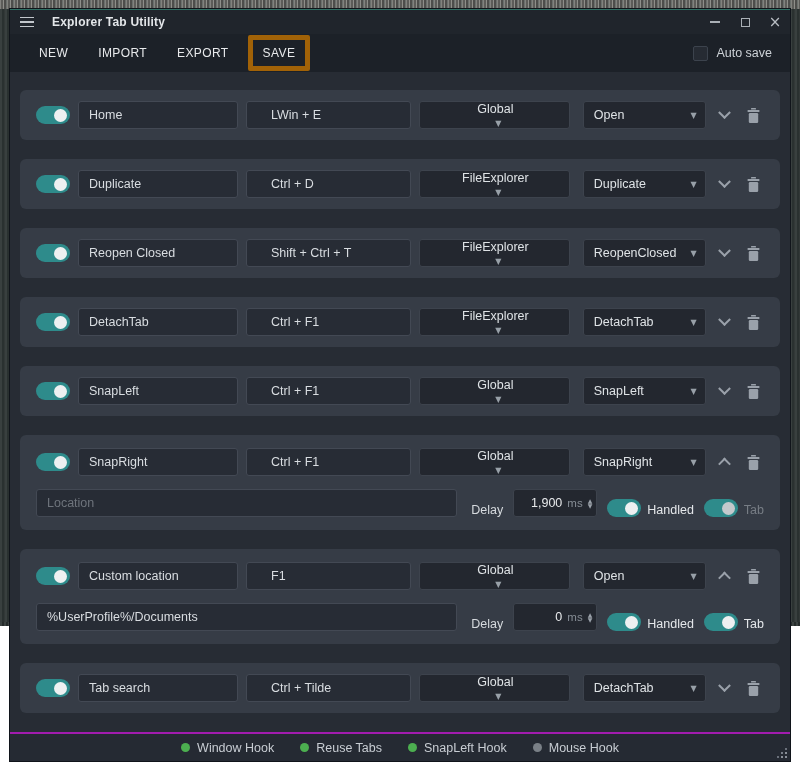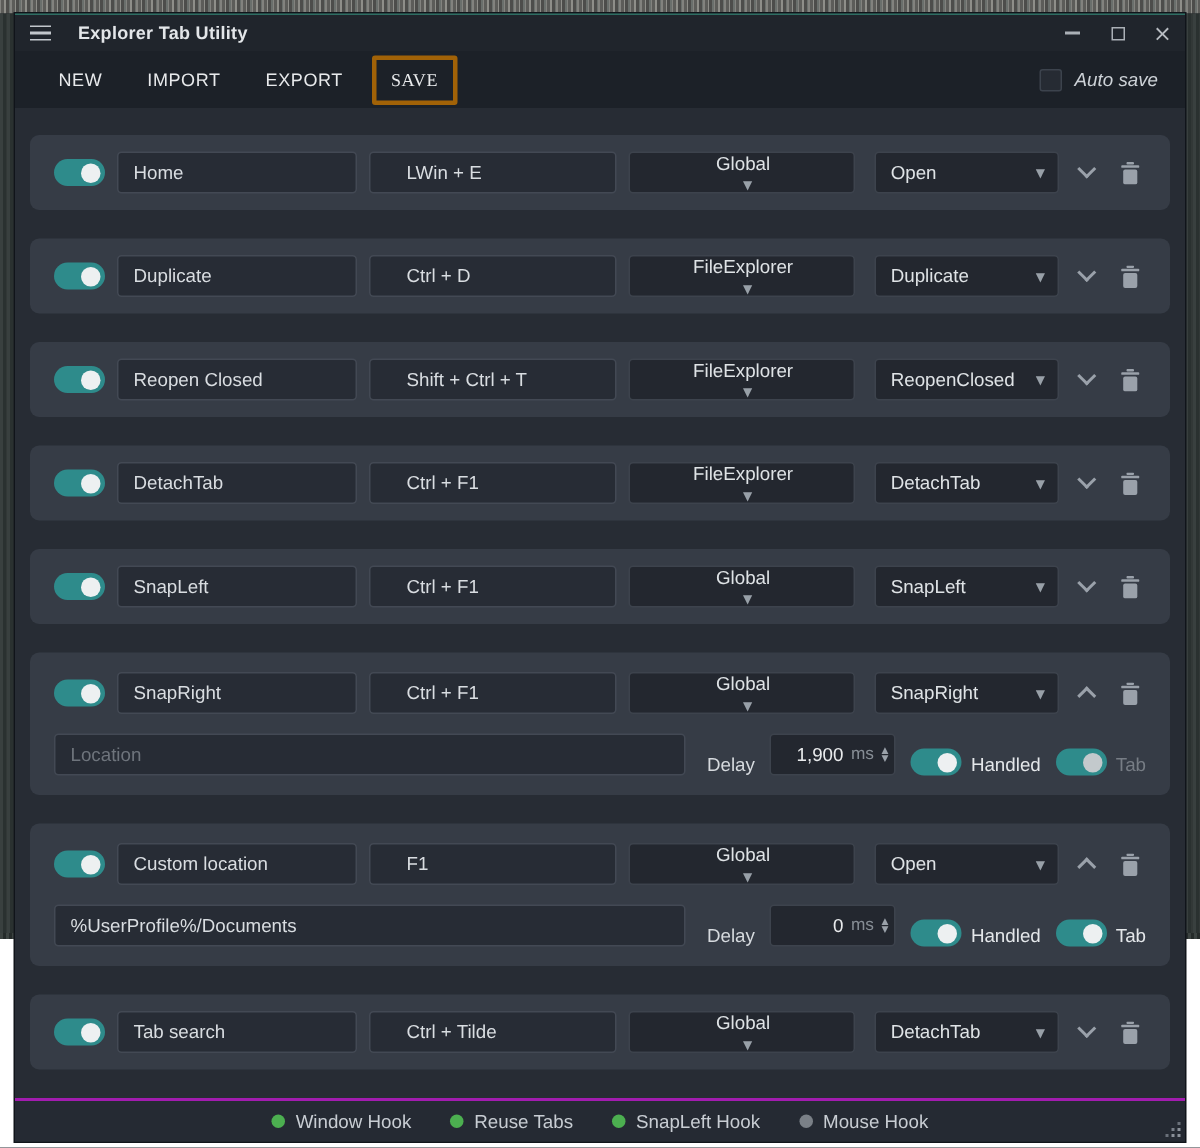--- a/index.html
+++ b/index.html
@@ -31,22 +31,22 @@
   .wc { width:30px; height:100%; display:flex; align-items:center; justify-content:center; }
   .wc-min i { width:10px; height:1.5px; background:#aab0b6; display:block; }
   .wc-max i { width:9px; height:9px; border:1.5px solid #aab0b6; display:block; }
   .wc-close { color:#b8bdc3; font-size:15px; line-height:1; font-family:"DejaVu Sans",sans-serif; }
 
   .toolbar { height:38px; background:#1c2128; display:flex; align-items:center;
     padding:0 18px 0 18px; flex:0 0 auto; }
   .menu-btn { background:none; border:1px solid transparent; color:#e8eaec; font-size:12px;
     letter-spacing:.4px; padding:6px 10px; margin-right:8px; cursor:pointer;
     font-family:inherit; }
-  .menu-btn.highlighted { border:3px solid #a16207; border-radius:2px;font-family:Liberation Serif, serif; }
-  .autosave { margin-left:auto; display:flex; align-items:center; gap:8px;font-style:italic; }
+  .menu-btn.highlighted { border:5px solid #a16207; border-radius:2px; }
+  .autosave { margin-left:auto; display:flex; align-items:center; gap:8px; }
   .checkbox { width:15px; height:15px; background:#262b33; border:1px solid #3c434d;
     border-radius:2px; cursor:pointer; }
   .autosave-label { color:#cdd2d7; font-size:12.5px; }
 
   .content { flex:1 1 auto; padding-top:18px; overflow:hidden; }
 
   .card { background:#363c46; border-radius:6px; margin:0 10px 19px 10px; padding:11px 16px;
     display:flex; flex-direction:column; gap:13px; }
   .card.expanded { padding:13px 16px; }
   .card-line { display:flex; align-items:center; gap:8px; }

